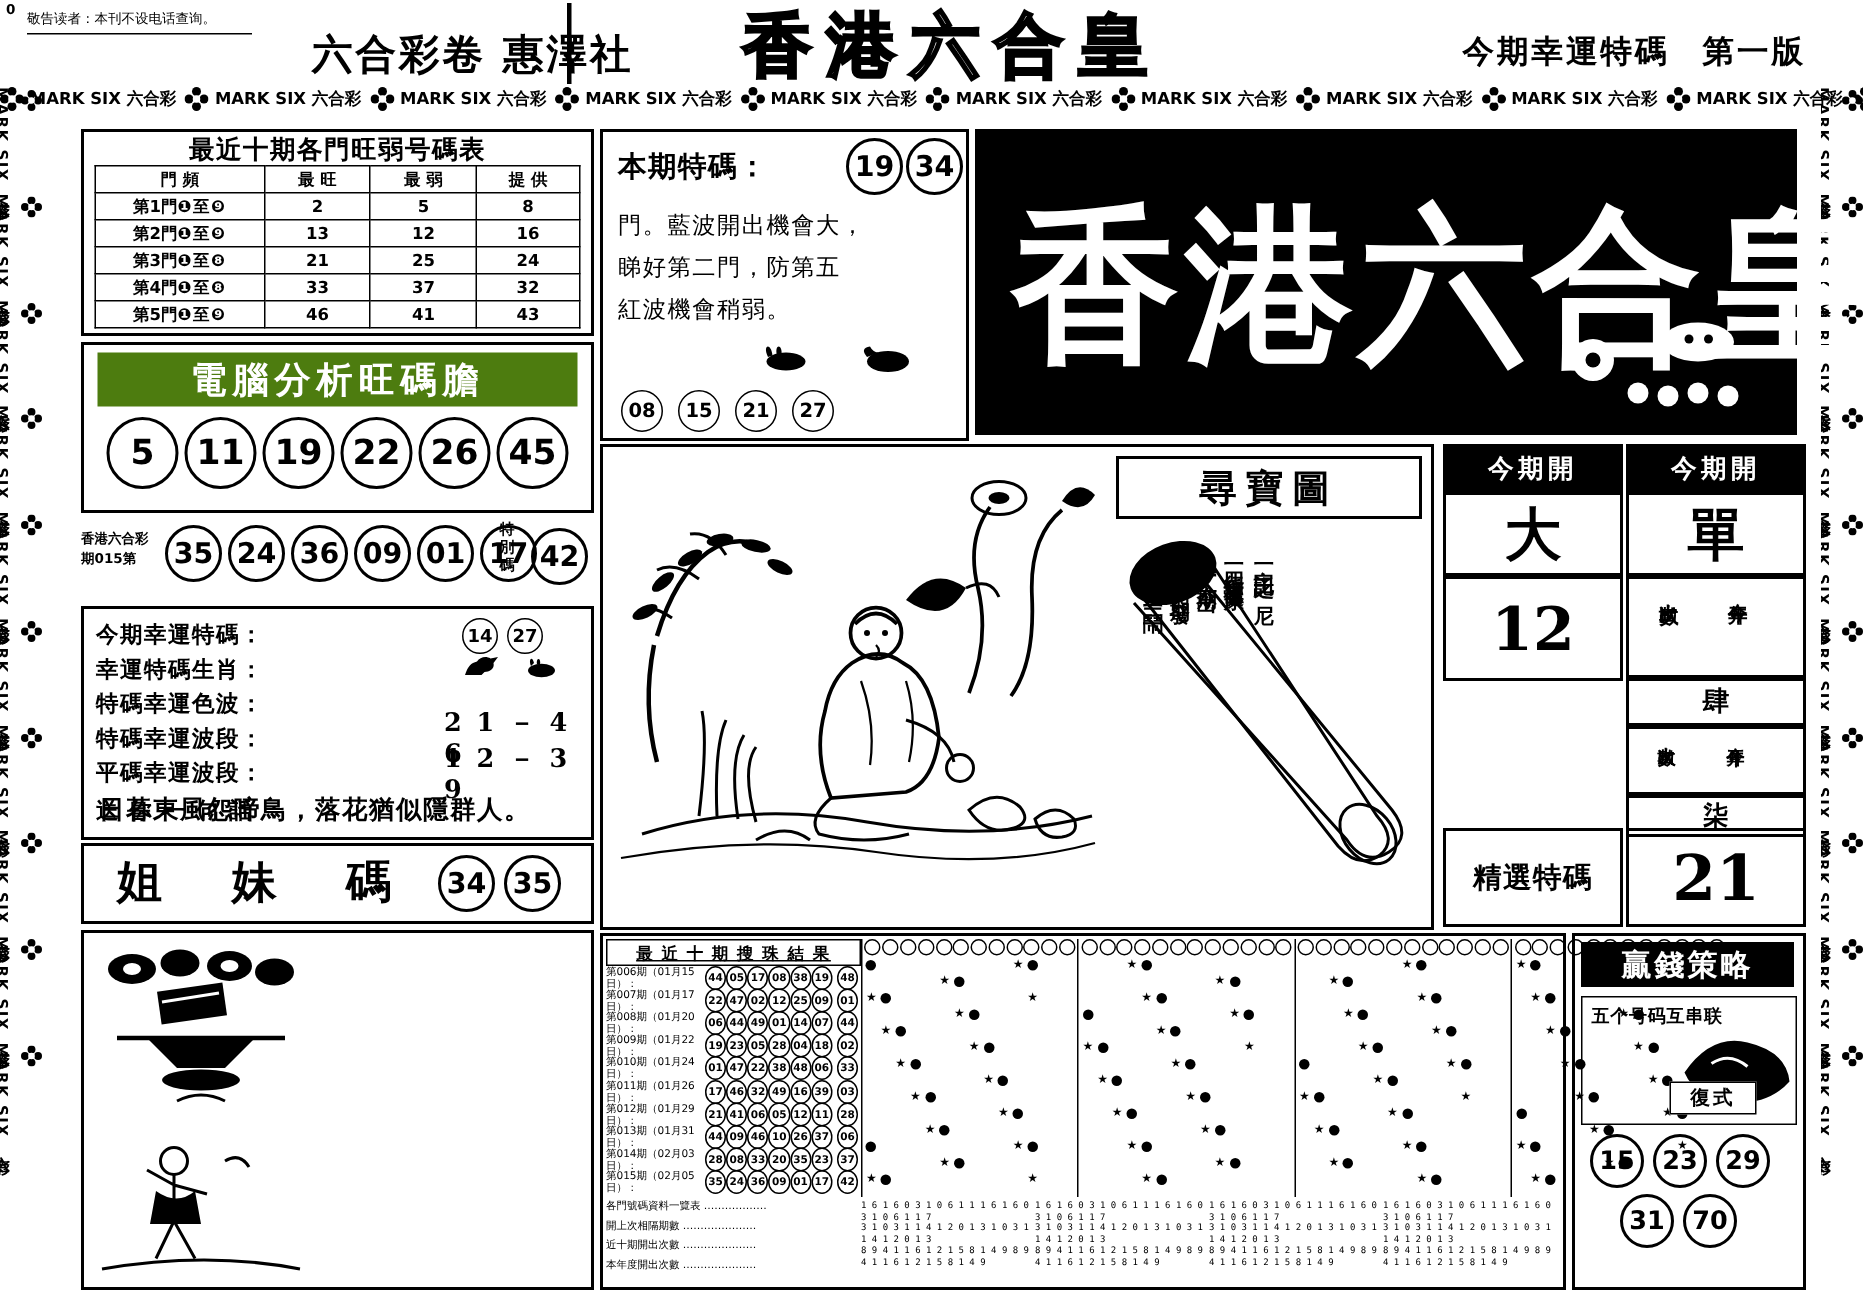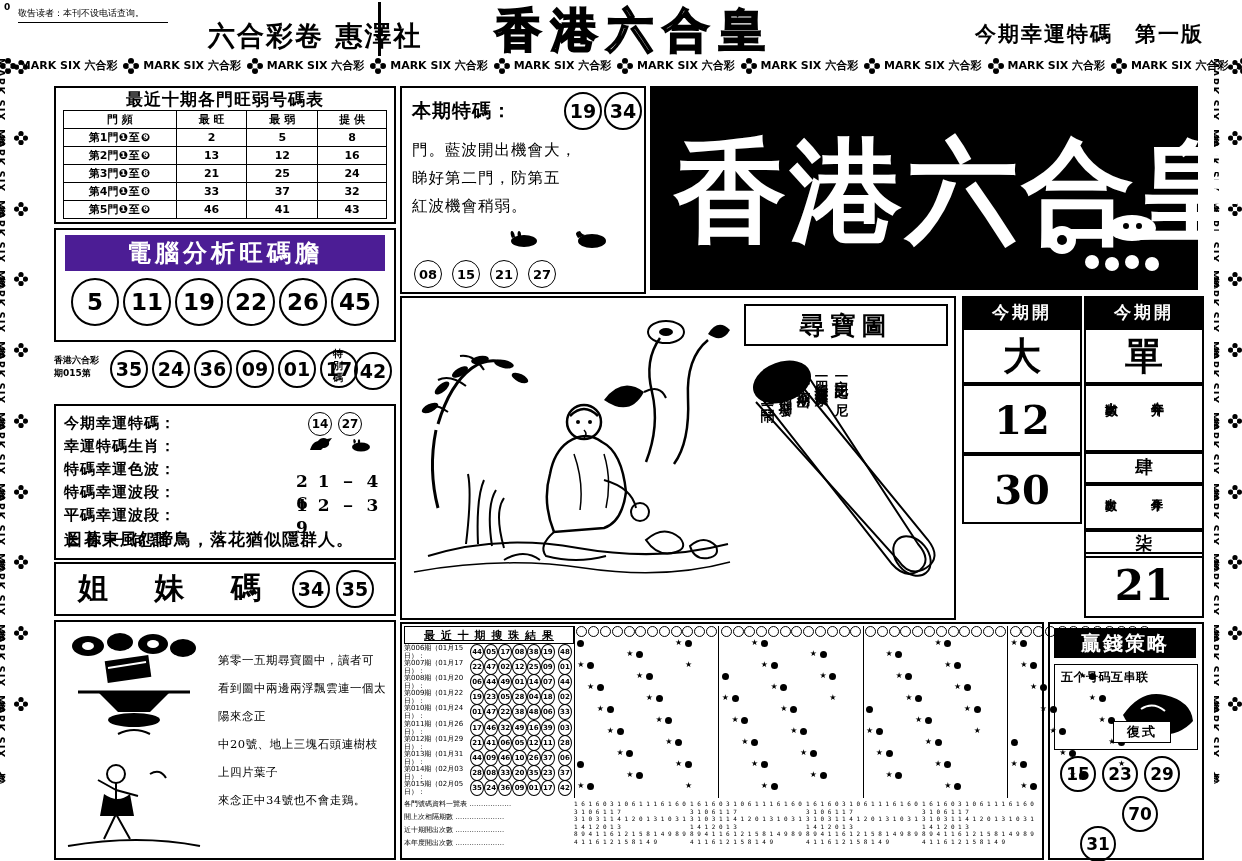--- a/index.html
+++ b/index.html
@@ -303,21 +303,21 @@
             <td>第5門<span style="letter-spacing:1px;">❶至❾</span></td>
             <td>46</td>
             <td>41</td>
             <td>43</td>
           </tr>
         </tbody>
     </table>
   </div>
 
   <div class="abs bd" style="left:54px;top:228px;width:338px;height:110px;">
-    <div class="ctr" style="margin:5px auto 0;width:320px;height:36px;background:#4c1d95;color:#fff;font-size:24px;font-weight:bold;letter-spacing:4px;">電腦分析旺碼膽</div>
+    <div class="ctr" style="margin:5px auto 0;width:320px;height:36px;background:#4d7c0f;color:#fff;font-size:24px;font-weight:bold;letter-spacing:4px;">電腦分析旺碼膽</div>
     <div class="ctr" style="height:62px;gap:4px;" id="analysisballs">
         <span class="num-ball" style="width:44px;height:44px;font-size:23px;">5</span>
         <span class="num-ball" style="width:44px;height:44px;font-size:23px;">11</span>
         <span class="num-ball" style="width:44px;height:44px;font-size:23px;">19</span>
         <span class="num-ball" style="width:44px;height:44px;font-size:23px;">22</span>
         <span class="num-ball" style="width:44px;height:44px;font-size:23px;">26</span>
         <span class="num-ball" style="width:44px;height:44px;font-size:23px;">45</span>
       </div>
   </div>
 
@@ -390,26 +390,20 @@
         <path d="M40 68 L60 88 L92 88 L112 68 Z" fill="#000"></path>
         <ellipse cx="76" cy="96" rx="26" ry="7" fill="#000"></ellipse>
         <path d="M60 110 q16 -8 32 0" stroke="#000" stroke-width="2" fill="none"></path>
         <circle cx="58" cy="150" r="9" fill="none" stroke="#000" stroke-width="2"></circle>
         <path d="M58 159 L58 190 M58 166 L40 156 M58 166 L80 172 M58 190 L46 215 M58 190 L72 215" stroke="#000" stroke-width="2" fill="none"></path>
         <path d="M46 170 q14 10 26 0 l4 22 h-34 z" fill="#000"></path>
         <path d="M92 150 q10 -6 16 4" stroke="#000" stroke-width="2" fill="none"></path>
         <path d="M10 222 q70 -12 132 0" stroke="#000" stroke-width="2" fill="none"></path>
       </svg>
     </div>
-    <div class="abs serif" style="left:162px;top:24px;width:170px;font-size:11.5px;line-height:28px;letter-spacing:0.5px;">
-      <div>第零一五期尋寶圖中，讀者可</div>
-      <div>看到圖中兩邊兩浮飄雲連一個太陽來念正</div>
-      <div>中20號、地上三塊石頭連樹枝上四片葉子</div>
-      <div>來念正中34號也不會走鶏。</div>
-    </div>
   </div>
 
   <div class="abs bd" style="left:400px;top:86px;width:242px;height:204px;text-decoration:underline;">
     <div class="abs serif" style="left:10px;top:10px;font-size:19px;font-weight:bold;letter-spacing:1px;">本期特碼：</div>
     <div class="abs" style="left:162px;top:4px;display:flex;gap:2px;">
       <span class="num-ball">19</span>
       <span class="num-ball">34</span>
     </div>
     <div class="abs serif" style="left:10px;top:48px;width:222px;font-size:15.5px;line-height:28px;letter-spacing:1px;">
       <div>門。藍波開出機會大，</div>
@@ -538,31 +532,31 @@
     <div class="ctr serif" style="height:100%;font-size:40px;font-weight:bold;">12</div>
   </div>
   <div class="abs bd" style="left:1084px;top:384px;width:116px;height:66px;">
     <div class="abs vert serif" style="left:16px;top:6px;font-size:13px;font-weight:bold;letter-spacing:1px;">出次數</div>
     <div class="abs vert serif" style="left:62px;top:6px;font-size:13px;font-weight:bold;letter-spacing:1px;">今年开</div>
   </div>
   <div class="abs bd" style="left:1084px;top:450px;width:116px;height:30px;">
     <div class="ctr serif" style="height:100%;font-size:18px;font-weight:bold;">肆</div>
   </div>
 
-  <div class="abs bd" style="left:962px;top:454px;width:116px;height:66px;">
-    <div class="ctr serif" style="height:100%;font-size:40px;font-weight:bold;">30</div>
-  </div>
   <div class="abs bd" style="left:1084px;top:484px;width:116px;height:44px;">
     <div class="abs vert serif" style="left:16px;top:2px;font-size:12px;font-weight:bold;letter-spacing:1px;">出次數</div>
     <div class="abs vert serif" style="left:62px;top:2px;font-size:12px;font-weight:bold;letter-spacing:1px;">今年开</div>
   </div>
   <div class="abs bd" style="left:1084px;top:528px;width:116px;height:26px;">
     <div class="ctr serif" style="height:100%;font-size:17px;font-weight:bold;">柒</div>
   </div>
 
+  <div class="abs bd" style="left:962px;top:552px;width:116px;height:62px;">
+    <div class="ctr serif" style="height:100%;font-size:19px;font-weight:bold;letter-spacing:1px;">精選特碼</div>
+  </div>
   <div class="abs bd" style="left:1084px;top:552px;width:116px;height:62px;">
     <div class="ctr serif" style="height:100%;font-size:42px;font-weight:bold;">21</div>
   </div>
 
   <div class="abs bd" style="left:400px;top:622px;width:640px;height:234px;">
     <div class="abs bd1" style="left:2px;top:2px;width:168px;height:16px;">
       <div class="ctr" style="height:100%;font-size:11px;font-weight:bold;letter-spacing:1px;text-decoration:underline;">最 近 十 期 搜 珠 結 果</div>
     </div>
     <div class="abs" style="left:2px;top:20px;width:168px;" id="pearlrows">
         <div style="display:flex;align-items:center;height:15.2px;">
@@ -1805,18 +1799,18 @@
       <div class="abs bd1" style="left:58px;top:56px;width:56px;height:20px;background:#fff;">
         <div class="ctr" style="height:100%;font-size:13px;font-weight:bold;letter-spacing:2px;">復式</div>
       </div>
     </div>
     <div class="abs" style="left:10px;top:132px;display:flex;gap:6px;">
       <span class="num-ball" style="width:32px;height:32px;font-size:17px;">15</span>
       <span class="num-ball" style="width:32px;height:32px;font-size:17px;">23</span>
       <span class="num-ball" style="width:32px;height:32px;font-size:17px;">29</span>
     </div>
     <div class="abs" style="left:30px;top:172px;display:flex;gap:6px;">
-      <span class="num-ball" style="width:32px;height:32px;font-size:17px;margin-top:30px;">31</span>
+      <span class="num-ball" style="width:32px;height:32px;font-size:17px;">31</span>
       <span class="num-ball" style="width:32px;height:32px;font-size:17px;">70</span>
     </div>
   </div>
 
 </div>
 
 </body></html>

